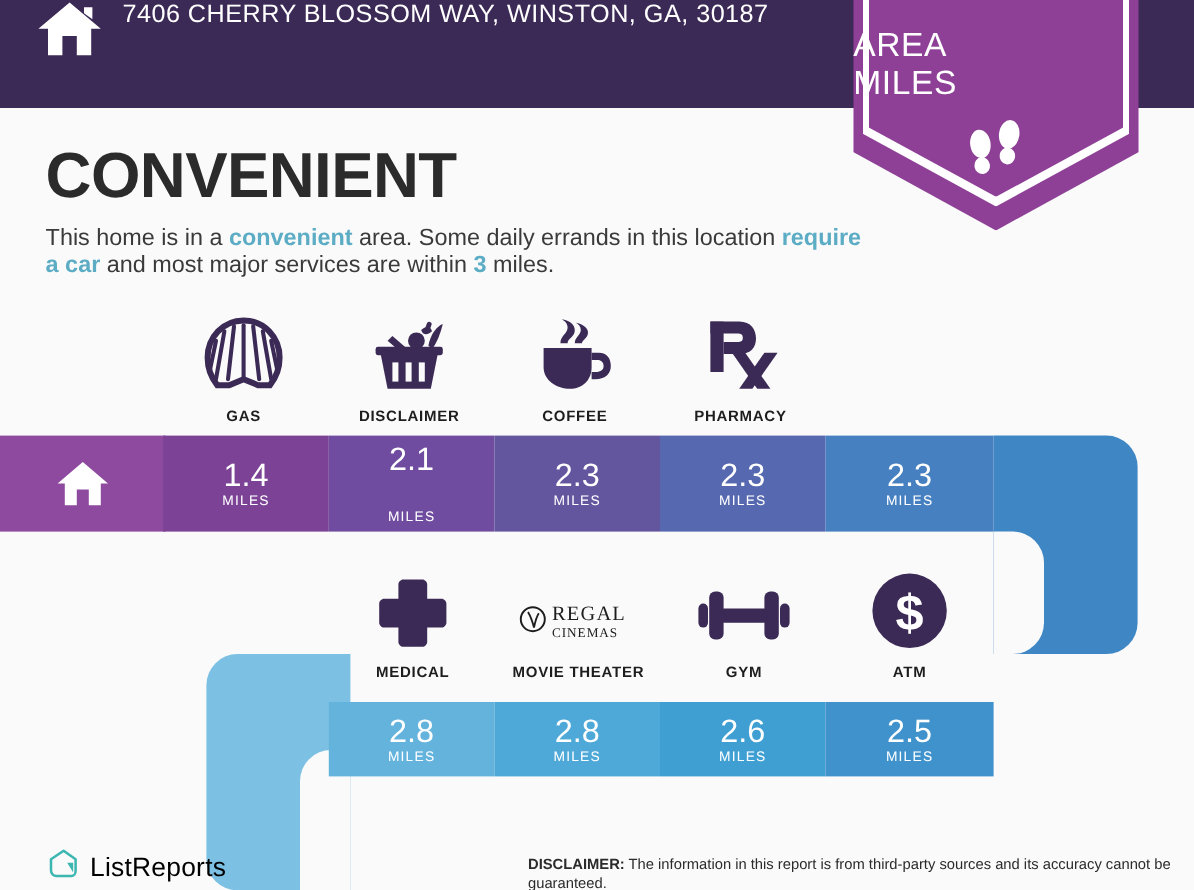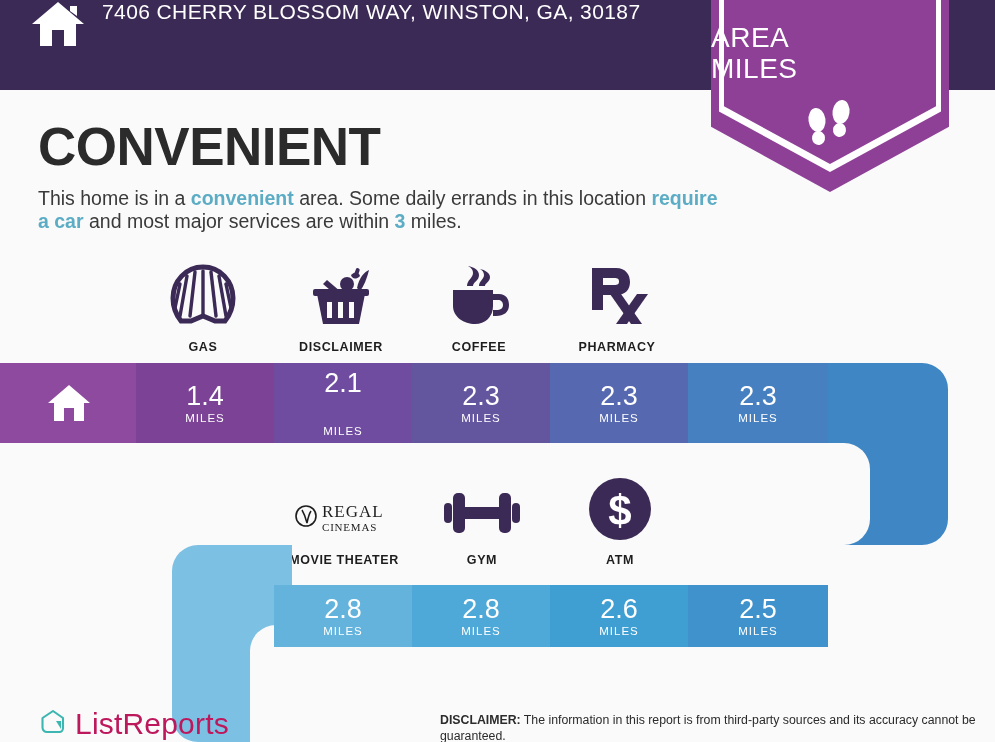--- a/index.html
+++ b/index.html
@@ -198,22 +198,22 @@
   .row2 .seg .val { font-size: 27px; }
 
   
   .footer-logo {
     position: absolute;
     left: 40px; top: 707px;
     display: flex; align-items: center; gap: 9px;
     z-index: 5;
   }
   .footer-logo-text {
-    font-size: 30px;
-    color: #be185d;
+    font-size: 22px;
+    color: #000000;
     letter-spacing: 0.2px;
   }
   .disclaimer {
     position: absolute;
     left: 440px; top: 712px;
     width: 545px;
     font-size: 12.3px;
     line-height: 16px;
     color: #2b2b2b;
   }
@@ -326,20 +326,28 @@
             <path d="M24 30 L35 30 L56 60 L45 60 Z"></path>
             <path d="M51 30 L62 30 L41 60 L30 60 Z"></path>
           </g>
         </svg>
       </div>
       <div class="icon-label">PHARMACY</div>
     </div>
   </div>
 
   <div class="icon-row" id="icon-row-2">
+    <div class="icon-cell">
+      <div class="icon-art">
+        <svg width="60" height="60" viewBox="0 0 60 60">
+          <path d="M22 2 L38 2 C40 2 42 4 42 6 L42 18 L54 18 C56 18 58 20 58 22 L58 38 C58 40 56 42 54 42 L42 42 L42 54 C42 56 40 58 38 58 L22 58 C20 58 18 56 18 54 L18 42 L6 42 C4 42 2 40 2 38 L2 22 C2 20 4 18 6 18 L18 18 L18 6 C18 4 20 2 22 2 Z" fill="#3c2a56"></path>
+        </svg>
+      </div>
+      <div class="icon-label">MEDICAL</div>
+    </div>
 
     <div class="icon-cell">
       <div class="icon-art">
         <svg width="104" height="42" viewBox="0 0 104 42">
           <circle cx="14" cy="17" r="10" fill="none" stroke="#1d1d1d" stroke-width="1.6"></circle>
           <path d="M10 11 C13 16 14 20 15 24 C16 19 17 15 19 12" fill="none" stroke="#1d1d1d" stroke-width="1.5"></path>
           <text x="30" y="18" font-family="'Liberation Serif', serif" font-size="17" letter-spacing="1" fill="#1d1d1d">REGAL</text>
           <text x="30" y="32" font-family="'Liberation Serif', serif" font-size="11" letter-spacing="0.8" fill="#1d1d1d">CINEMAS</text>
         </svg>
       </div>

